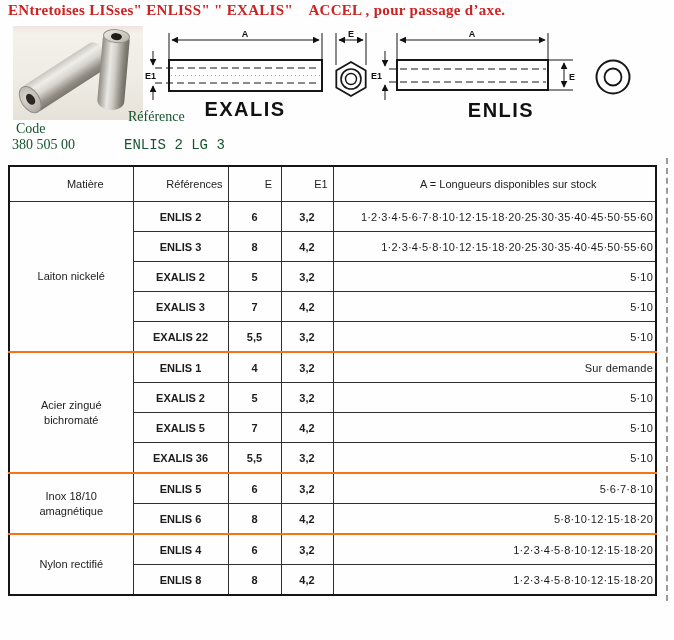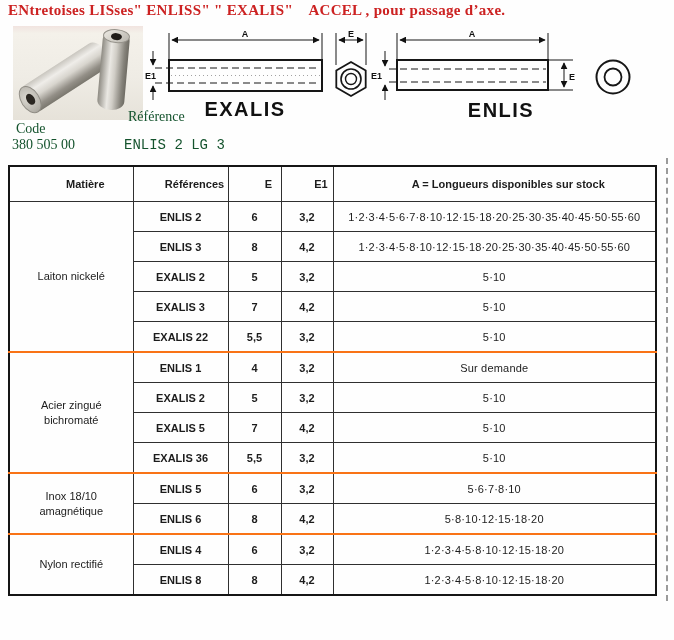--- a/index.html
+++ b/index.html
@@ -42,25 +42,25 @@
   #code-value{left:12px;top:137px;}
   #ref-label{left:128px;top:109px;}
   #ref-value{left:124px;top:137px;font-family:Liberation Mono, monospace;}
 
   
   .spec-table{position:absolute;left:8px;top:165px;width:647px;height:430px;
          border-collapse:collapse;table-layout:fixed;font-size:11px;color:#1c1c1c;}
   .spec-table th,.spec-table td{border:1px solid #2f2f2f;padding:0 2px;text-align:center;
          overflow:hidden;white-space:nowrap;}
   .spec-table{border:2px solid #151515;}
-  .spec-table th{font-weight:700;height:34px;padding-left:30px;}
+  .spec-table th{font-weight:400;height:34px;padding-left:30px;}
   .spec-table td{height:29px;}
   .spec-table td.ref{font-weight:700;margin-left:12px;}
   .spec-table td.e,.spec-table td.e1{font-weight:700;}
-  .spec-table td.a{text-align:center;font-weight:400;letter-spacing:.2px;}
+  .spec-table td.a{text-align:right;font-weight:400;letter-spacing:.2px;}
   .spec-table td.matiere{font-weight:400;line-height:15px;}
   .spec-table tr.group-start td{border-top:2px solid #f97316;}
   col.c-mat{width:124px;} col.c-ref{width:95px;} col.c-e{width:53px;}
   col.c-e1{width:52px;} col.c-a{width:323px;}
 
   
   .page-edge{position:absolute;left:666px;top:158px;height:443px;width:0;
          border-left:2px dashed #9a9a9a;}
 </style>
 </head>

